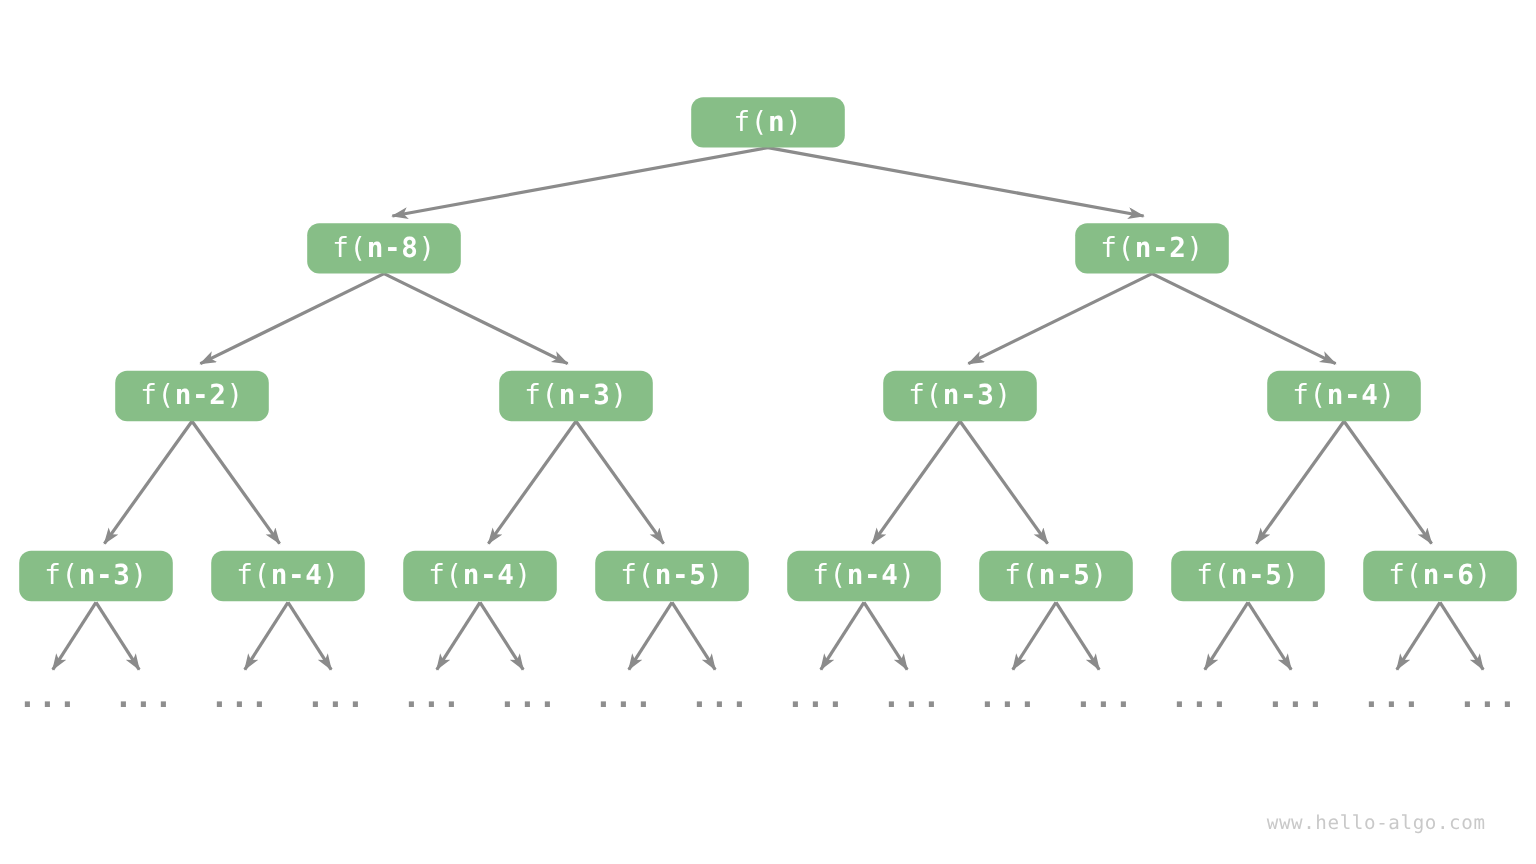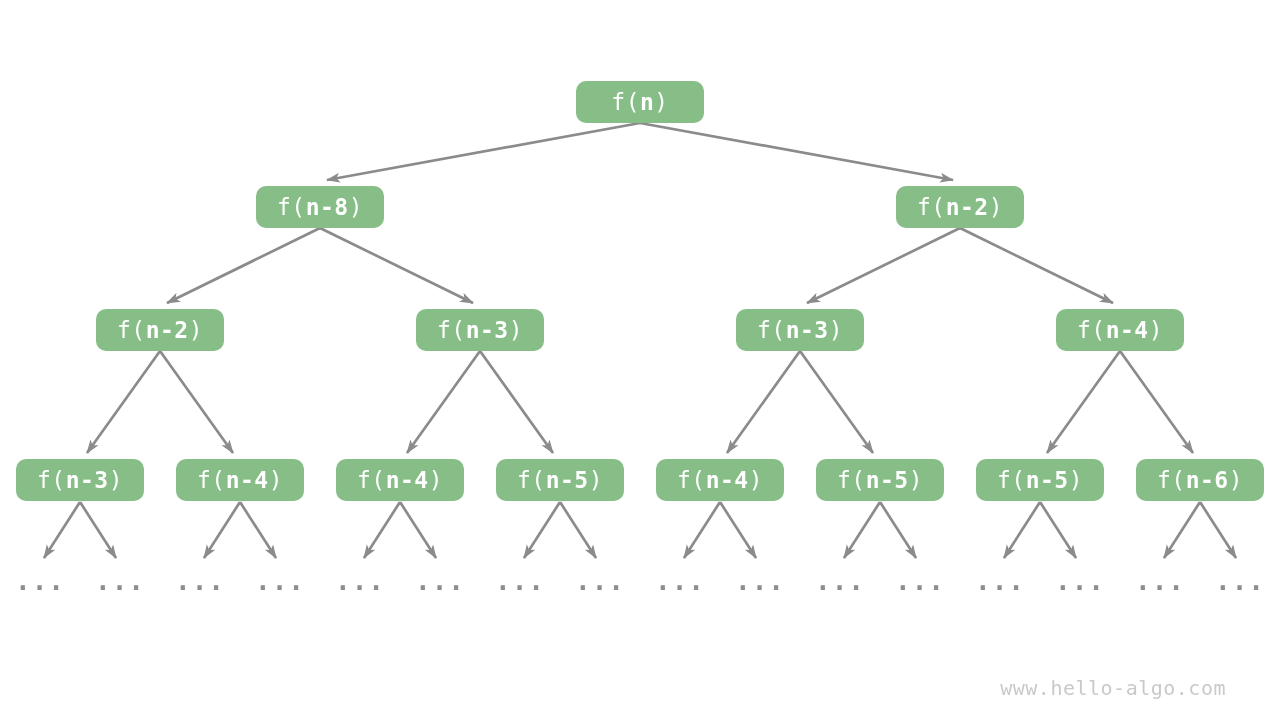--- a/index.html
+++ b/index.html
@@ -24,22 +24,22 @@
   .dots{
     position:absolute;
     transform:translate(-50%,-18px);
     font-weight:bold;
     font-size:26px;line-height:26px;
     letter-spacing:1px;
     user-select:none;
   }
   .watermark{
     position:absolute;
-    right:54px;top:676px;
-    font-size:20px;
+    right:42px;top:676px;
+    font-size:16px;
     letter-spacing:0.5px;
     text-align:right;
   }
 </style>
 </head>
 <body>
 
 <div id="stage" style="background: rgb(255, 255, 255);">
   <svg id="edge-layer" width="1280" height="720" viewBox="0 0 1280 720">
     <defs>

